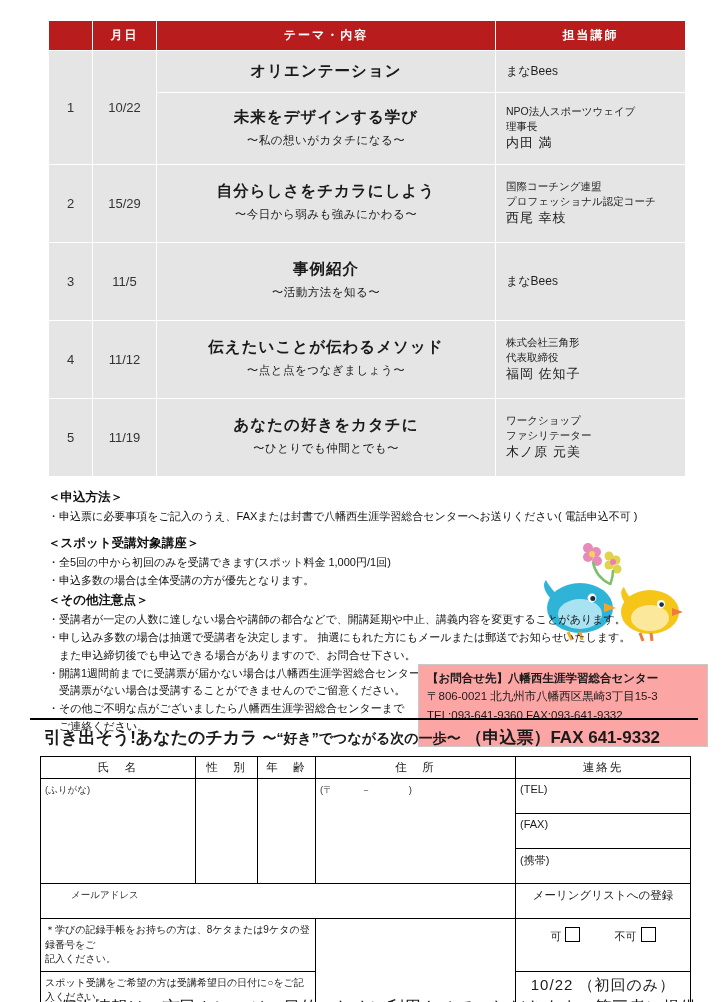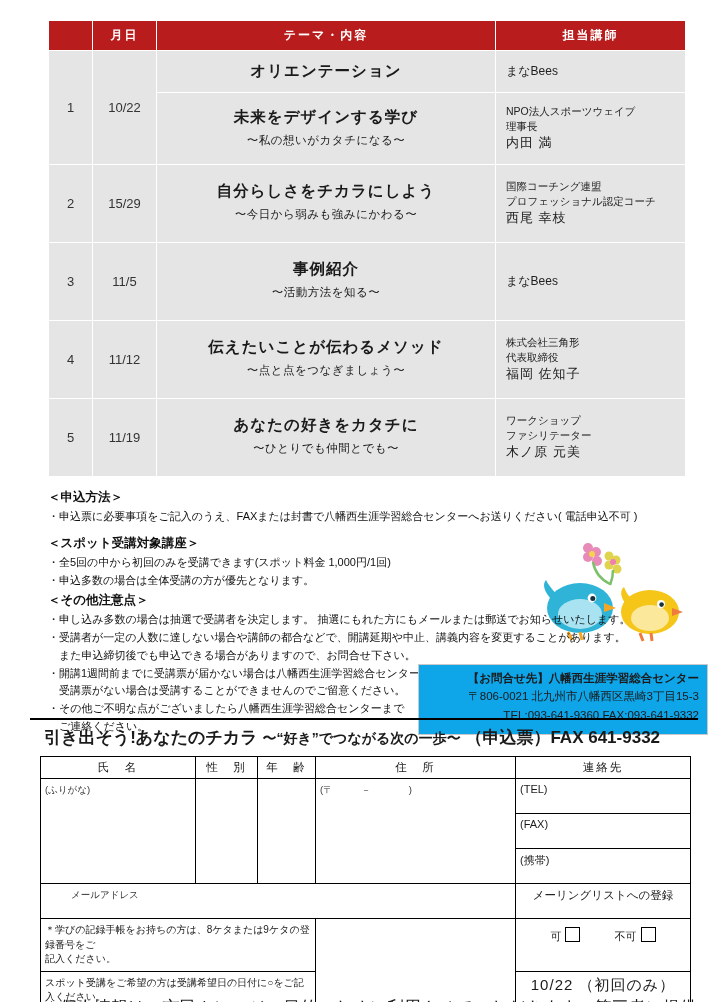--- a/index.html
+++ b/index.html
@@ -59,26 +59,25 @@
     font-size:11px;line-height:1.62;color:#111;
   }
   .notes .head{font-size:12.5px;font-weight:bold;margin:0 0 1px 0;}
   .notes p{margin:0;}
   .notes .gap{height:7px;}
   .indent{padding-left:11px;}
 
   
   .contact{
     position:absolute;left:418px;top:664px;width:290px;
-    background:#0ea5e9;
+    background:#fca5a5;
     border:1px solid #c9c9c9;
     font-size:11.5px;line-height:1.6;
-    padding:4px 8px 10px 8px;
+    padding:4px 8px 22px 8px;
     box-sizing:border-box;
-    text-align:right;
   }
   .contact .ttl{font-weight:bold;}
 
   
   .birds{position:absolute;left:540px;top:540px;width:160px;height:110px;}
 
   
   .divider{
     position:absolute;left:30px;top:718px;width:668px;
     border-top:2px solid #000;
@@ -255,22 +254,22 @@
   </svg>
 
   <div class="notes">
     <p class="head">＜申込方法＞</p>
     <p>・申込票に必要事項をご記入のうえ、FAXまたは封書で八幡西生涯学習総合センターへお送りください( 電話申込不可 )</p>
     <div class="gap"></div>
     <p class="head">＜スポット受講対象講座＞</p>
     <p>・全5回の中から初回のみを受講できます(スポット料金 1,000円/1回)</p>
     <p>・申込多数の場合は全体受講の方が優先となります。</p>
     <p class="head">＜その他注意点＞</p>
+    <p>・受講者が一定の人数に達しない場合や講師の都合などで、開講延期や中止、講義内容を変更することがあります。</p>
     <p>・申し込み多数の場合は抽選で受講者を決定します。 抽選にもれた方にもメールまたは郵送でお知らせいたします。</p>
-    <p>・受講者が一定の人数に達しない場合や講師の都合などで、開講延期や中止、講義内容を変更することがあります。</p>
     <p class="indent">また申込締切後でも申込できる場合がありますので、お問合せ下さい。</p>
     <p>・開講1週間前までに受講票が届かない場合は八幡西生涯学習総合センターまでご連絡ください。</p>
     <p class="indent">受講票がない場合は受講することができませんのでご留意ください。</p>
     <p>・その他ご不明な点がございましたら八幡西生涯学習総合センターまで</p>
     <p class="indent">ご連絡ください。</p>
   </div>
 
   <div class="contact">
     <div class="ttl">【お問合せ先】八幡西生涯学習総合センター</div>
     <div>〒806-0021 北九州市八幡西区黒崎3丁目15-3</div>

